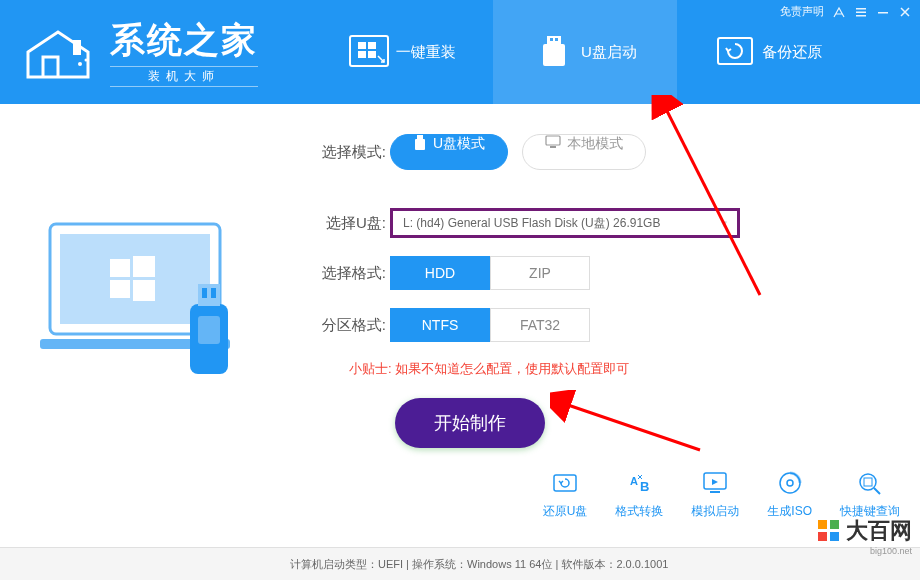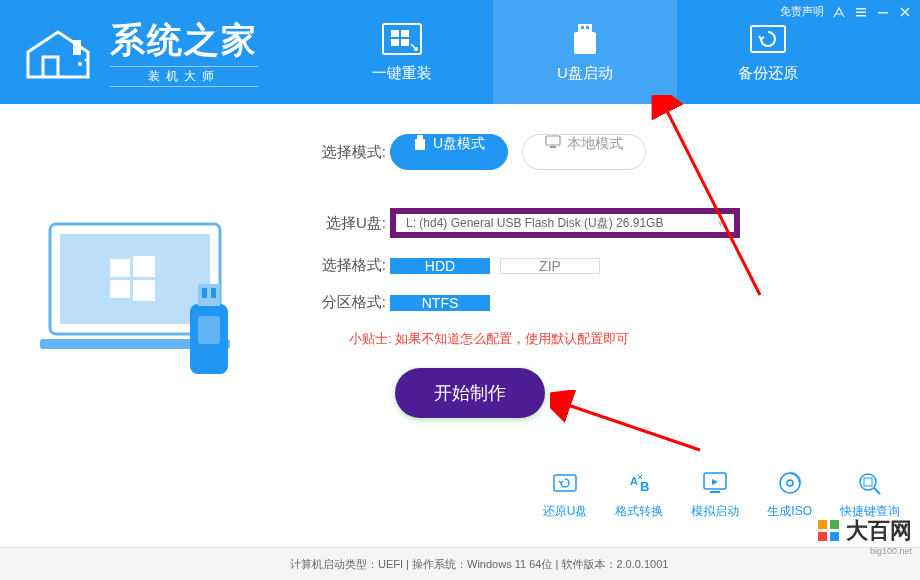--- a/index.html
+++ b/index.html
@@ -4,38 +4,38 @@
 <style>
 *{margin:0;padding:0;box-sizing:border-box;font-family:"Microsoft YaHei",sans-serif}
 body{width:920px;height:580px;background:#fff;position:relative;overflow:hidden}
 .header{height:104px;background:#2196f3;display:flex;align-items:stretch;position:relative}
 .logo-area{display:flex;align-items:center;padding-left:18px;width:310px}
 .logo-icon{width:80px;height:60px;position:relative;margin-right:12px}
 .logo-text{color:#fff}
 .logo-title{font-size:35px;font-weight:bold;letter-spacing:2px}
 .logo-sub{font-size:12px;letter-spacing:6px;text-align:center;margin-top:2px;border-top:1px solid rgba(255,255,255,.5);border-bottom:1px solid rgba(255,255,255,.5);padding:1px 0}
 .nav-tabs{display:flex;flex:1}
-.nav-tab{flex:1;display:flex;flex-direction:column;align-items:center;justify-content:center;color:#fff;cursor:pointer;gap:6px}
+.nav-tab{flex:1;display:flex;align-items:center;justify-content:center;color:#fff;cursor:pointer;gap:6px}
 .nav-tab.active{background:#42a5f5}
 .nav-tab-icon{width:42px;height:36px}
 .nav-tab-label{font-size:15px}
 .nav-tab:last-child{margin-right:60px}
 .topbar{position:absolute;right:8px;top:4px;display:flex;align-items:center;gap:8px;color:#fff;font-size:11px}
 .topbar-btn{cursor:pointer;opacity:.9;display:flex;align-items:center}
 .content{display:flex;padding:30px 30px 0 30px}
 .illust{width:250px;padding-top:70px}
 .form-area{flex:1;padding-left:30px}
 .row{display:flex;align-items:center;margin-bottom:18px}
 .row-label{width:80px;font-size:15px;color:#555;text-align:right;padding-right:4px}
 .mode-btn{height:36px;padding:0 22px;border-radius:18px;display:flex;align-items:flex-start;gap:6px;font-size:14px;cursor:pointer;margin-right:14px}
 .mode-btn.active{background:#2196f3;color:#fff;border:1px solid #2196f3}
 .mode-btn.inactive{background:#fff;color:#999;border:1px solid #ddd}
-.dropdown{flex:1;max-width:350px;height:30px;border:6px solid #701a75;display:flex;align-items:center;padding:0 10px;font-size:12px;color:#666;font-family:monospace;cursor:pointer;position:relative}
+.dropdown{flex:1;max-width:350px;height:30px;border:3px solid #701a75;display:flex;align-items:center;padding:0 10px;font-size:12px;color:#666;font-family:monospace;cursor:pointer;position:relative}
 .dropdown::after{content:"▼";position:absolute;right:10px;color:#ccc;font-size:10px}
-.opt-btn{width:100px;height:16px;border:1px solid #ddd;display:flex;align-items:center;justify-content:center;font-size:14px;cursor:pointer;margin-right:10px}
+.opt-btn{width:100px;height:34px;border:1px solid #ddd;display:flex;align-items:center;justify-content:center;font-size:14px;cursor:pointer;}
 .opt-btn.selected{background:#2196f3;color:#fff;border-color:#2196f3}
 .opt-btn.unselected{background:#fff;color:#888}
 .tip{color:#f44336;font-size:13px;margin-left:39px;margin-bottom:20px}
 .tip-label{color:#f44336}
 .start-btn{width:150px;height:50px;background:#4c1d95;color:#fff;border-radius:25px;display:flex;align-items:center;justify-content:center;font-size:18px;cursor:pointer;margin-left:85px;box-shadow:0 2px 6px rgba(76,175,80,.4)}
 .tools{position:absolute;right:20px;bottom:60px;display:flex;gap:28px}
 .tool{display:flex;flex-direction:column;align-items:center;gap:6px;cursor:pointer;color:#2196f3;font-size:12px}
 .tool-icon{width:30px;height:28px}
 .statusbar{position:absolute;bottom:0;left:0;right:0;height:33px;background:#f5f5f5;border-top:1px solid #e0e0e0;display:flex;align-items:center;padding-left:290px;font-size:11px;color:#666}
 .watermark{position:absolute;right:8px;bottom:34px;display:flex;align-items:center;gap:4px}
@@ -177,20 +177,21 @@
 
     <div class="row">
       <div class="row-label">选择格式:</div>
       <div class="opt-btn selected">HDD</div>
       <div class="opt-btn unselected">ZIP</div>
     </div>
 
     <div class="row">
       <div class="row-label">分区格式:</div>
       <div class="opt-btn selected">NTFS</div>
+      <div class="opt-btn unselected">FAT32</div>
     </div>
 
     <div class="tip">
       <span class="tip-label">小贴士: </span><span>如果不知道怎么配置，使用默认配置即可</span>
     </div>
 
     <div class="start-btn">开始制作</div>
   </div>
 </div>
 

